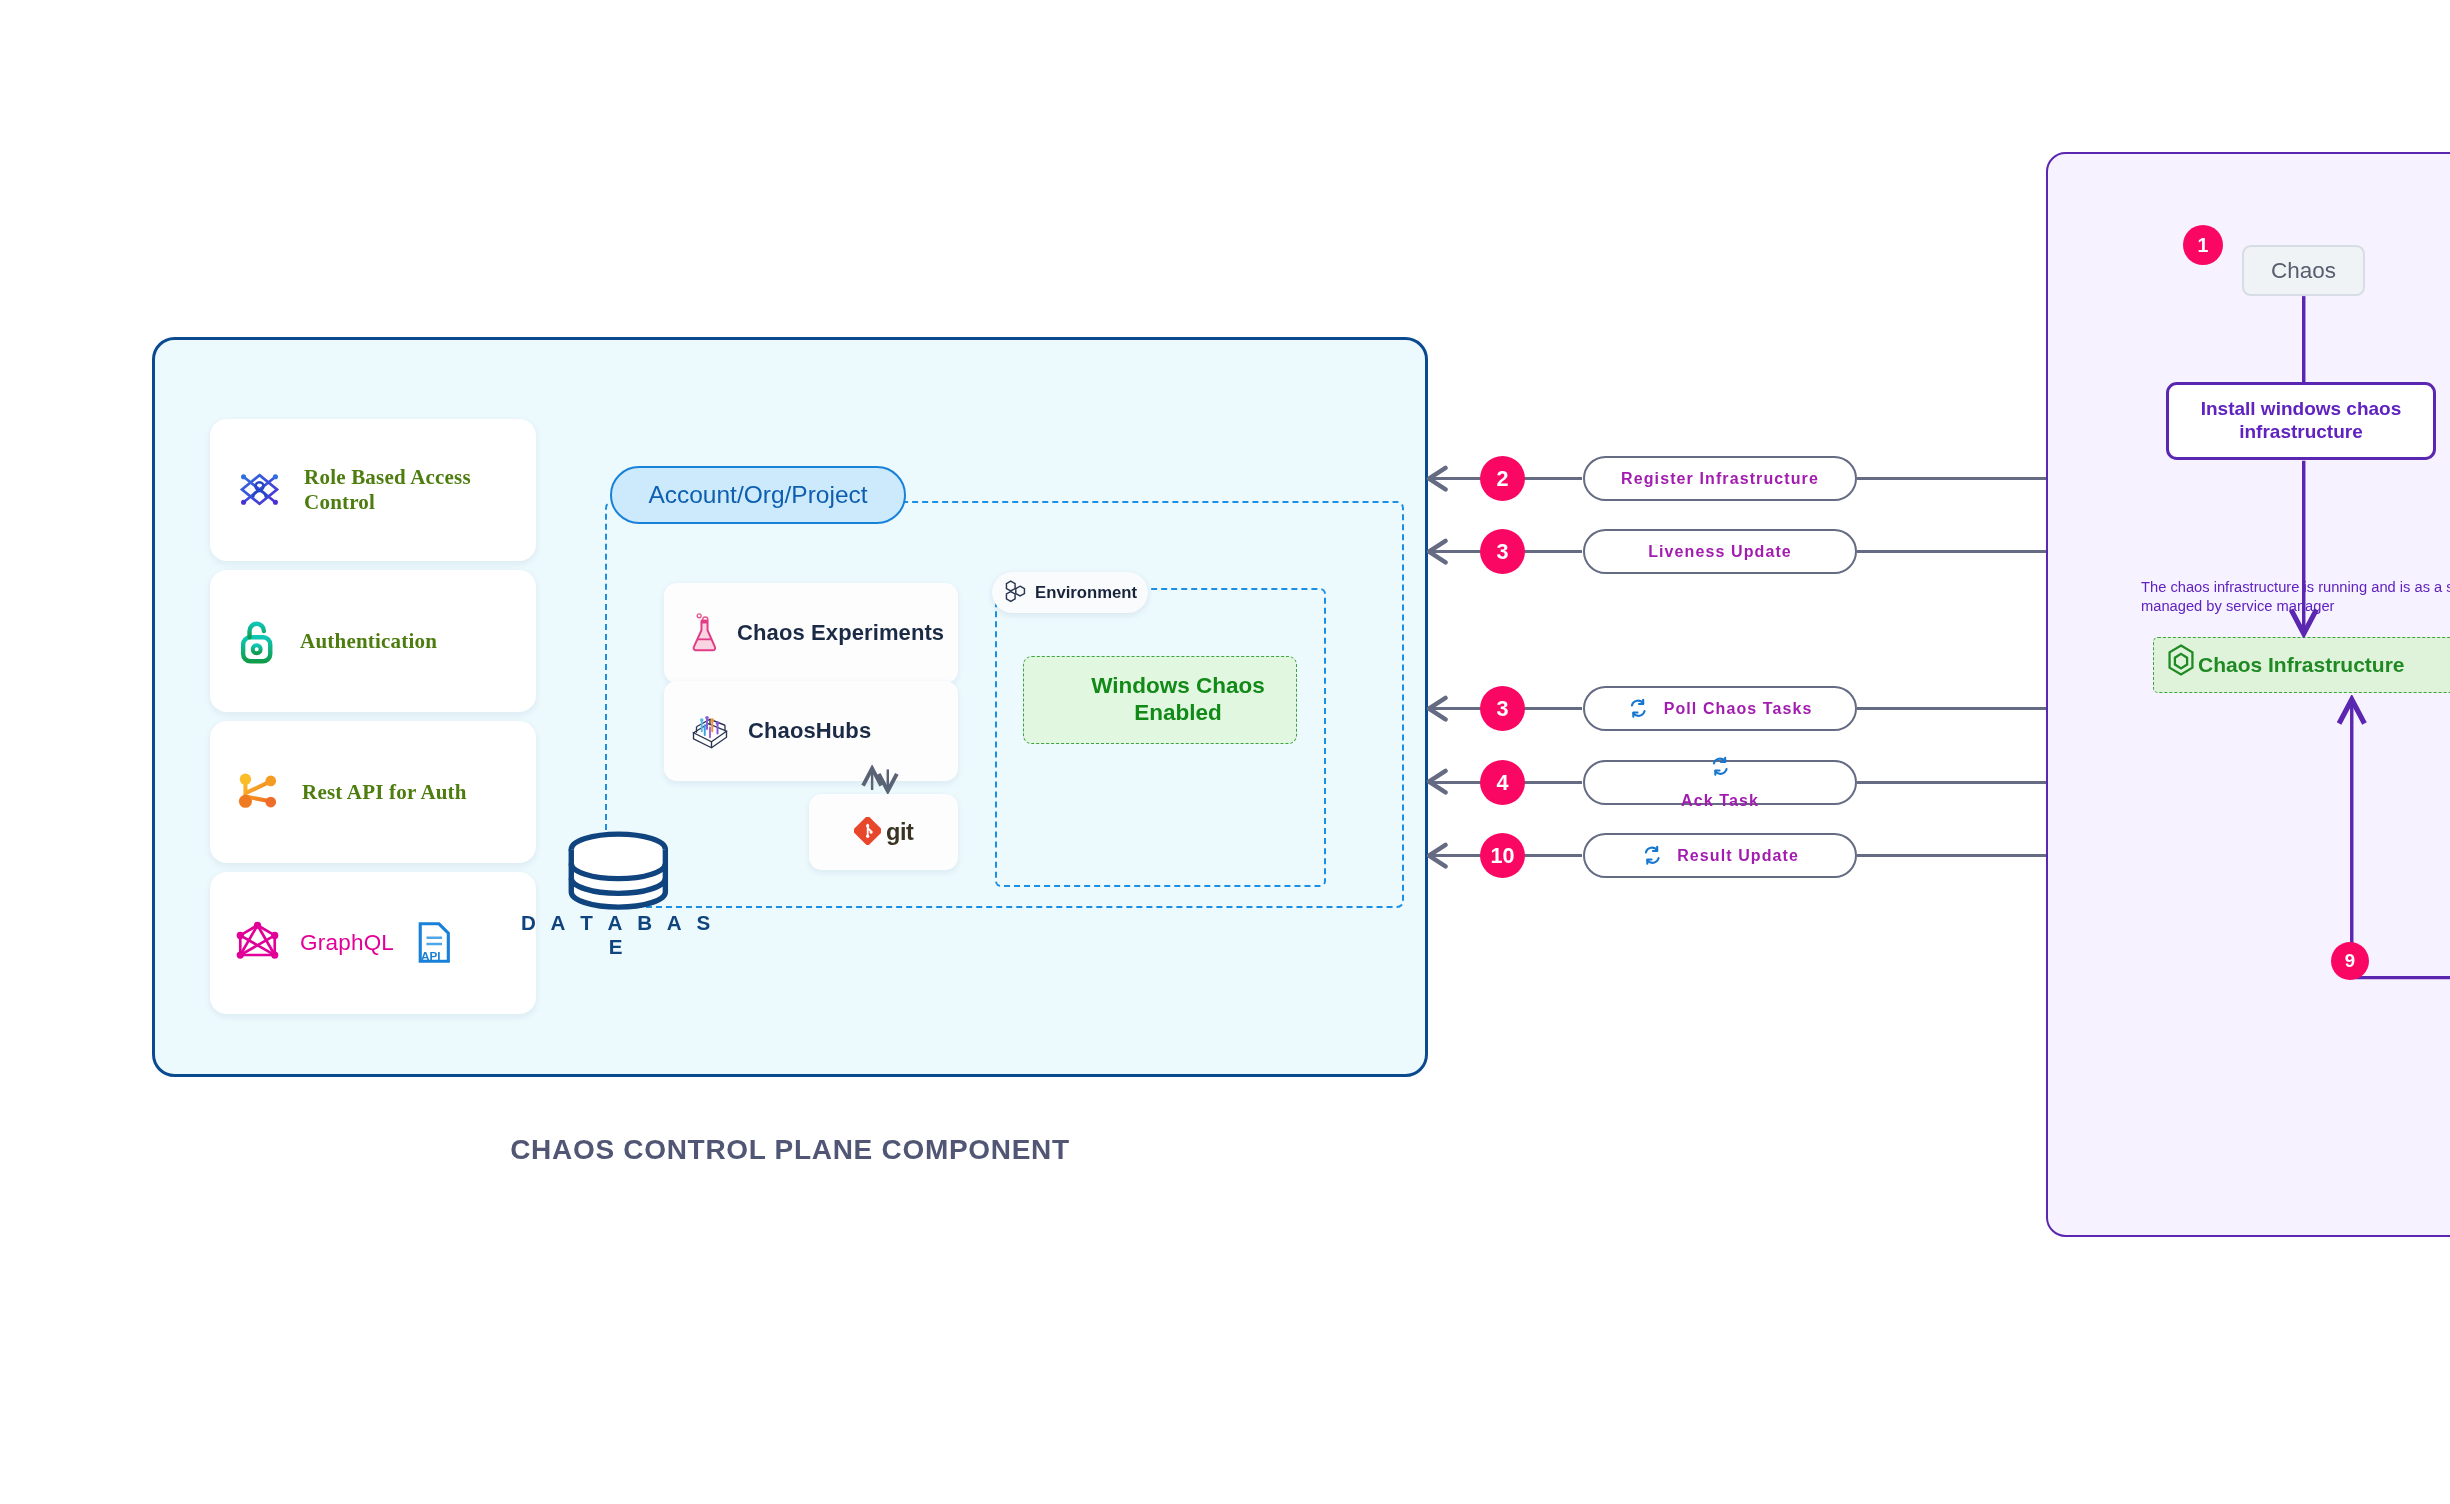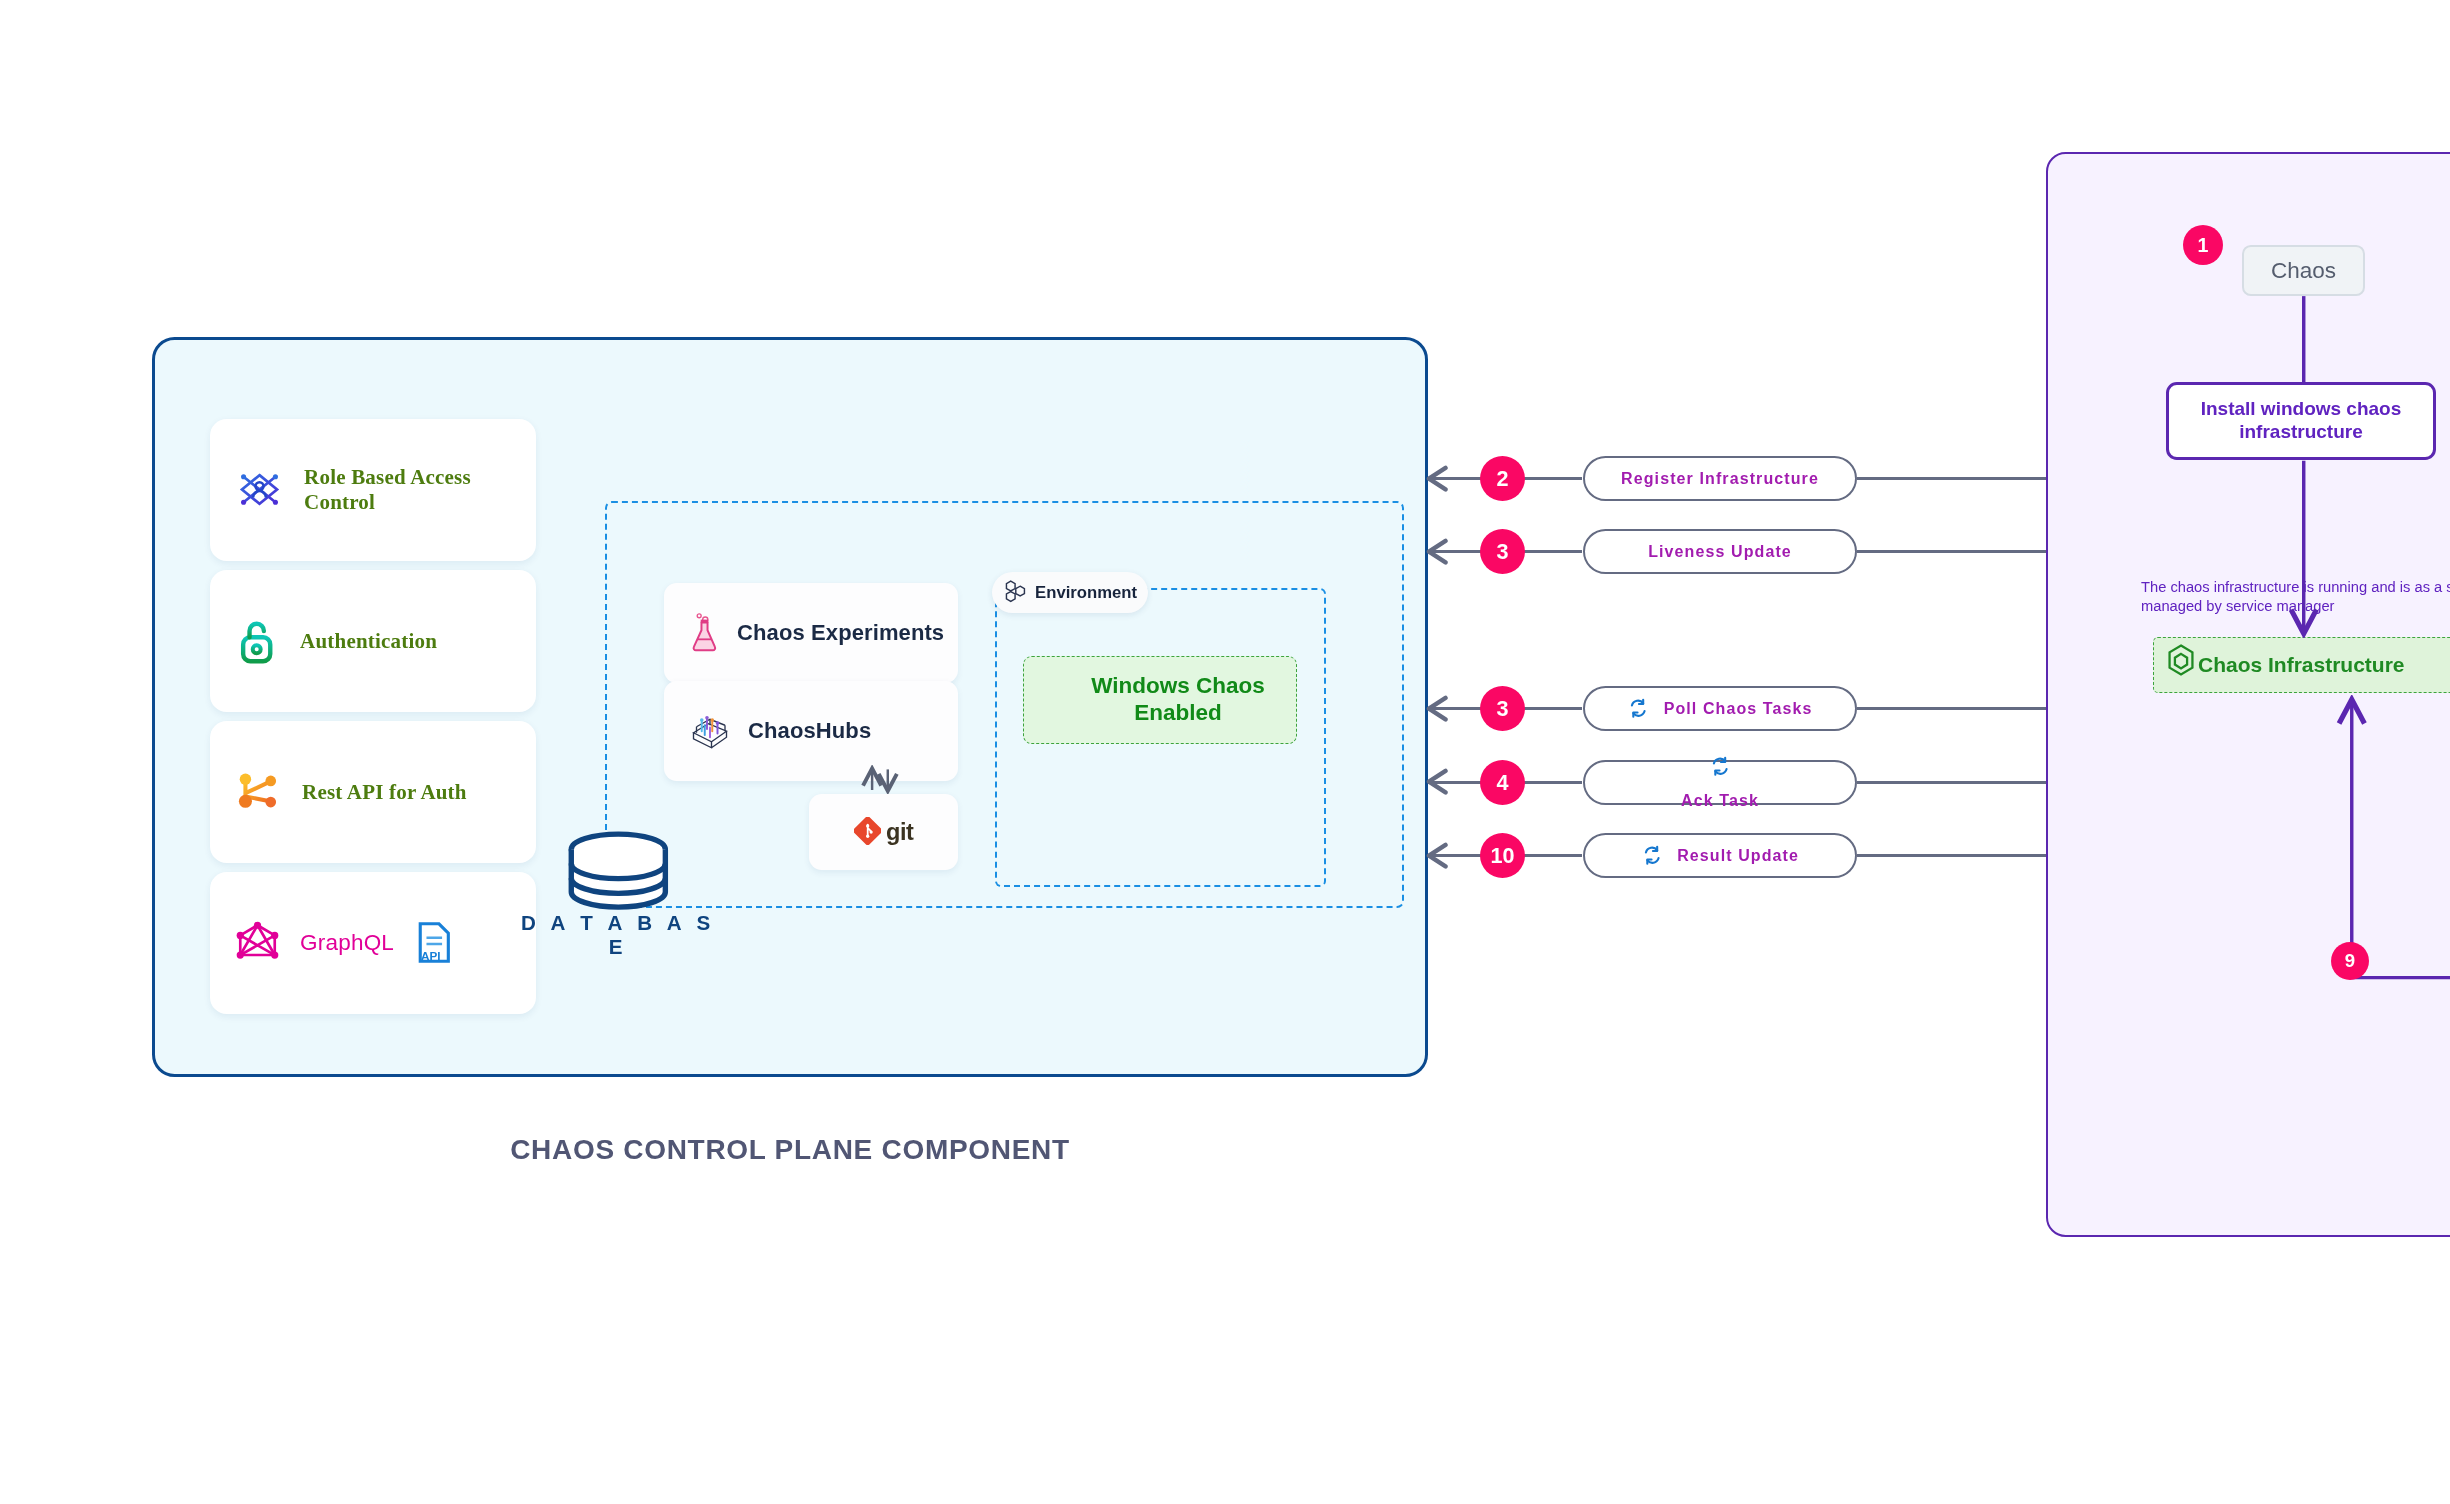--- a/index.html
+++ b/index.html
@@ -168,20 +168,21 @@
     <span style="position:relative;">
       <svg width="39" height="47" viewBox="0 0 50 60">
         <path d="M8 6 H32 L44 18 V54 H8 Z" fill="none" stroke="#1880d8" stroke-width="4"></path>
         <path d="M16 24 H36 M16 32 H36" stroke="#4da6e8" stroke-width="3.2"></path>
         <text x="9" y="52" font-family="Liberation Sans, sans-serif" font-size="15" font-weight="bold" fill="#1880d8">API</text>
       </svg>
     </span>
   </div>
 
   <div class="abs" id="account-dashed"></div>
+  <div class="abs" id="account-pill">Account/Org/Project</div>
 
   <div class="abs inner-card" id="card-experiments">
     <span>
       <svg width="31" height="41" viewBox="0 0 40 54">
         <circle cx="13" cy="5" r="2.6" fill="none" stroke="#e8558f" stroke-width="1.8"></circle>
         <circle cx="21" cy="10" r="3.4" fill="none" stroke="#e8558f" stroke-width="1.8"></circle>
         <path d="M16 14 V24 L6 46 a3 3 0 0 0 2.7 4.4 H31 a3 3 0 0 0 2.7-4.4 L24 24 V14 Z" fill="#fbd4e4" stroke="#e03d86" stroke-width="2.6"></path>
         <path d="M11 36 H29" stroke="#e03d86" stroke-width="2.4"></path>
         <rect x="15" y="10" width="10" height="4" fill="#e03d86"></rect>
       </svg>

